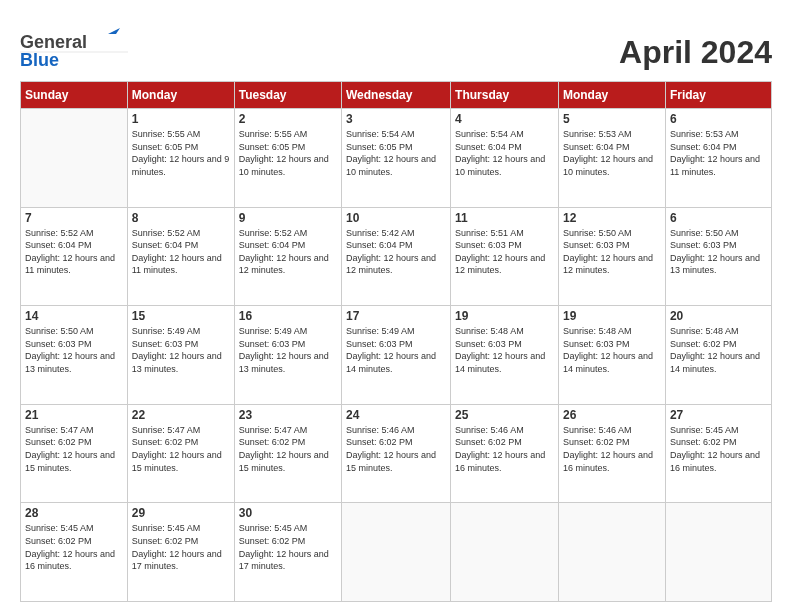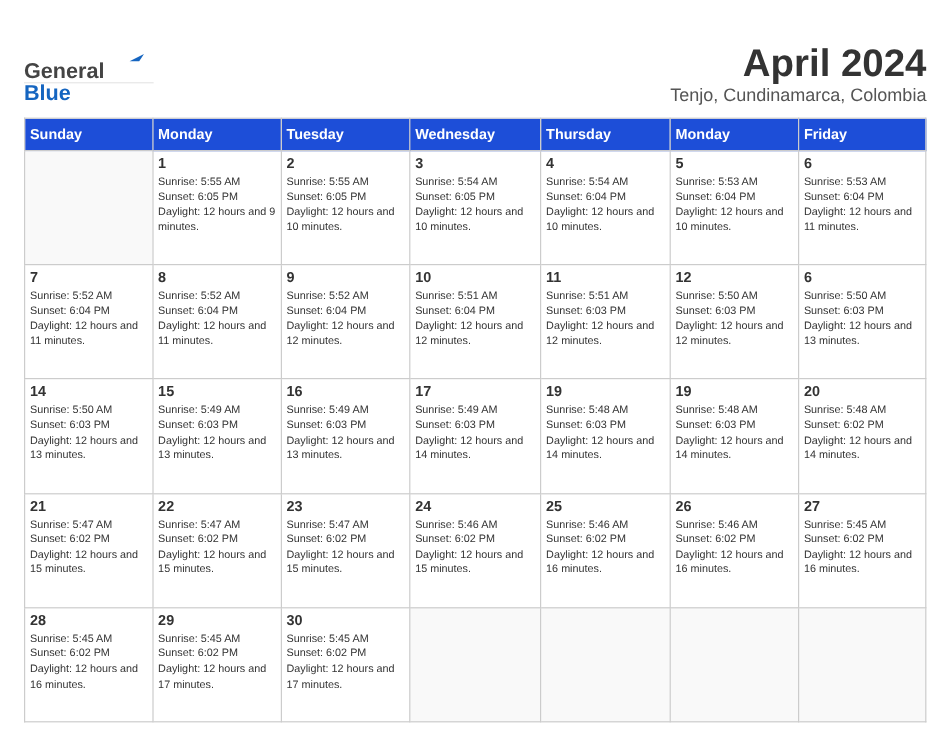--- a/index.html
+++ b/index.html
@@ -40,21 +40,21 @@
     .subtitle {
       font-size: 15px;
       color: #555;
     }
     .calendar-table {
       width: 100%;
       border-collapse: collapse;
       flex: 1;
     }
     .calendar-table th {
-      background: #1d4ed8;
+      background: #b91c1c;
       color: #fff;
       font-size: 12px;
       font-weight: bold;
       padding: 6px 4px;
       text-align: left;
       border: 1px solid #ccc;
     }
     .calendar-table td {
       vertical-align: top;
       border: 1px solid #ccc;
@@ -92,21 +92,20 @@
     <div class="logo">
       <svg class="logo-svg" viewBox="0 0 110 45">
         <text x="0" y="22" font-family="Arial" font-size="18" font-weight="bold" fill="#444">General</text>
         <polygon points="88,8 96,8 100,2" fill="#1565c0"></polygon>
         <text x="0" y="40" font-family="Arial" font-size="18" font-weight="bold" fill="#1565c0">Blue</text>
         <line x1="0" y1="26" x2="108" y2="26" stroke="#ccc" stroke-width="0.5"></line>
       </svg>
     </div>
     <div class="title-section">
       <div class="month-title">April 2024</div>
-      <div class="subtitle">Tenjo, Cundinamarca, Colombia</div>
     </div>
   </div>
 
   <table class="calendar-table">
     <thead>
       <tr>
         <th>Sunday</th>
         <th>Monday</th>
         <th>Tuesday</th>
         <th>Wednesday</th>
@@ -178,21 +177,21 @@
           </td>
           <td>
             <span class="day-number">9</span>
             <div class="day-info">Sunrise: 5:52 AM
 Sunset: 6:04 PM
 Daylight: 12 hours
 and 12 minutes.</div>
           </td>
           <td>
             <span class="day-number">10</span>
-            <div class="day-info">Sunrise: 5:51 AM
+            <div class="day-info">Sunrise: 5:42 AM
 Sunset: 6:04 PM
 Daylight: 12 hours
 and 12 minutes.</div>
           </td>
           <td>
             <span class="day-number">11</span>
             <div class="day-info">Sunrise: 5:51 AM
 Sunset: 6:03 PM
 Daylight: 12 hours
 and 12 minutes.</div>

